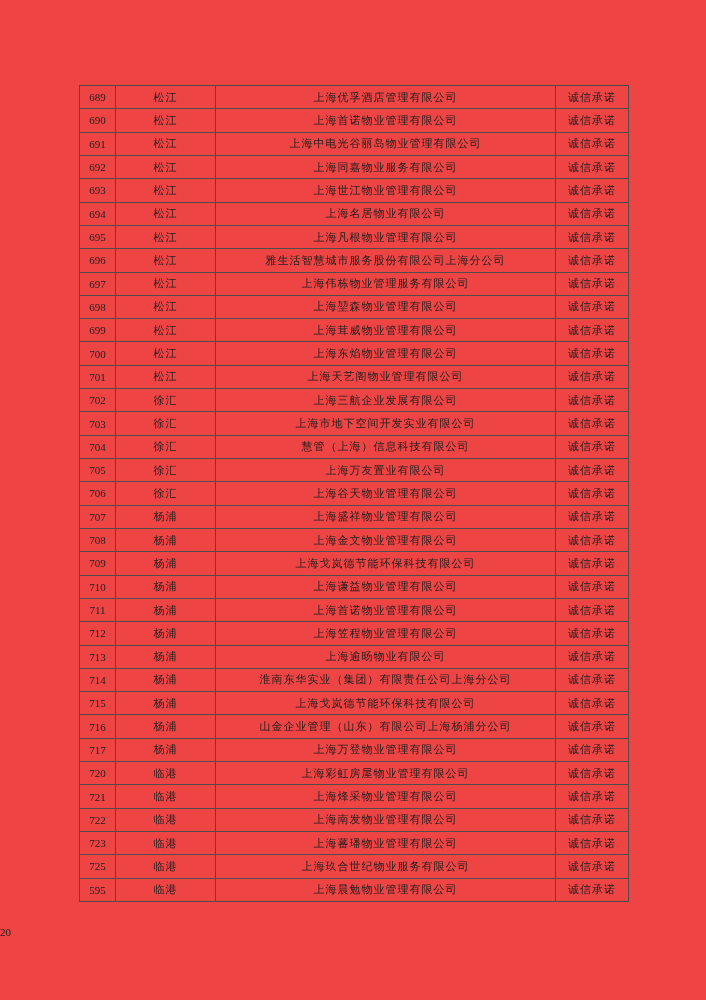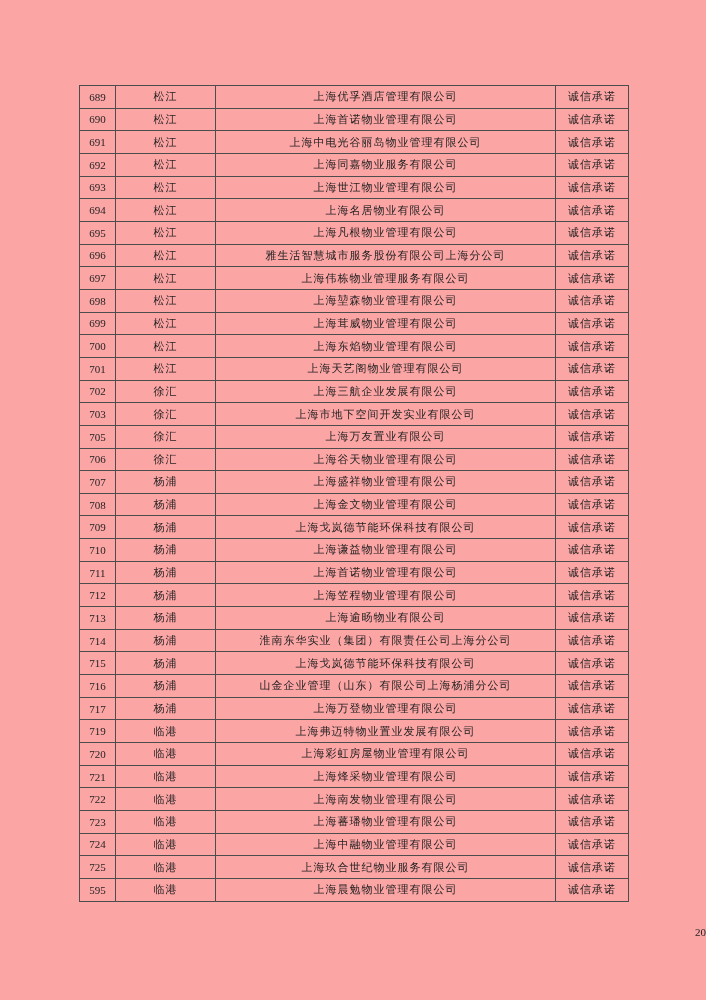--- a/index.html
+++ b/index.html
@@ -5,21 +5,21 @@
   html,body { margin:0; padding:0; }
   body {
     width:706px; height:1000px;
     background:#ffffff;
     font-family:"Liberation Serif","DejaVu Serif",serif;
     position:relative;
   }
   .page {
     position:relative;
     width:706px; height:1000px;
-    background:#fca5a5;
+    background:#ef4444;
     overflow:hidden;
   }
   table.companies {
     position:absolute;
     left:79px; top:85px;
     width:549px; height:817px;
     border-collapse:collapse;
     table-layout:fixed;
   }
   table.companies td {
@@ -32,21 +32,21 @@
     white-space:nowrap;
     overflow:hidden;
     height:20px;
   }
   td.col-no { letter-spacing:0; font-family:"Liberation Serif","DejaVu Serif",serif; }
   td.col-district, td.col-company, td.col-status { letter-spacing:1px; }
   .footer {
     position:absolute;
     left:0; top:926px;
     width:706px;
-    text-align:right;
+    text-align:left;
     font-size:11px;
     color:#1f1f1f;
   }
 </style>
 </head>
 <body>
 
 <div class="page">
 
   <table class="companies">
@@ -141,20 +141,26 @@
           <td class="col-company">上海三航企业发展有限公司</td>
           <td class="col-status">诚信承诺</td>
         </tr>
         <tr>
           <td class="col-no">703</td>
           <td class="col-district">徐汇</td>
           <td class="col-company">上海市地下空间开发实业有限公司</td>
           <td class="col-status">诚信承诺</td>
         </tr>
         <tr>
+          <td class="col-no">704</td>
+          <td class="col-district">徐汇</td>
+          <td class="col-company">慧管（上海）信息科技有限公司</td>
+          <td class="col-status">诚信承诺</td>
+        </tr>
+        <tr>
           <td class="col-no">705</td>
           <td class="col-district">徐汇</td>
           <td class="col-company">上海万友置业有限公司</td>
           <td class="col-status">诚信承诺</td>
         </tr>
         <tr>
           <td class="col-no">706</td>
           <td class="col-district">徐汇</td>
           <td class="col-company">上海谷天物业管理有限公司</td>
           <td class="col-status">诚信承诺</td>
@@ -219,26 +225,20 @@
           <td class="col-company">山金企业管理（山东）有限公司上海杨浦分公司</td>
           <td class="col-status">诚信承诺</td>
         </tr>
         <tr>
           <td class="col-no">717</td>
           <td class="col-district">杨浦</td>
           <td class="col-company">上海万登物业管理有限公司</td>
           <td class="col-status">诚信承诺</td>
         </tr>
         <tr>
-          <td class="col-no">719</td>
-          <td class="col-district">临港</td>
-          <td class="col-company">上海弗迈特物业置业发展有限公司</td>
-          <td class="col-status">诚信承诺</td>
-        </tr>
-        <tr>
           <td class="col-no">720</td>
           <td class="col-district">临港</td>
           <td class="col-company">上海彩虹房屋物业管理有限公司</td>
           <td class="col-status">诚信承诺</td>
         </tr>
         <tr>
           <td class="col-no">721</td>
           <td class="col-district">临港</td>
           <td class="col-company">上海烽采物业管理有限公司</td>
           <td class="col-status">诚信承诺</td>
@@ -246,26 +246,20 @@
         <tr>
           <td class="col-no">722</td>
           <td class="col-district">临港</td>
           <td class="col-company">上海南发物业管理有限公司</td>
           <td class="col-status">诚信承诺</td>
         </tr>
         <tr>
           <td class="col-no">723</td>
           <td class="col-district">临港</td>
           <td class="col-company">上海蕃璠物业管理有限公司</td>
-          <td class="col-status">诚信承诺</td>
-        </tr>
-        <tr>
-          <td class="col-no">724</td>
-          <td class="col-district">临港</td>
-          <td class="col-company">上海中融物业管理有限公司</td>
           <td class="col-status">诚信承诺</td>
         </tr>
         <tr>
           <td class="col-no">725</td>
           <td class="col-district">临港</td>
           <td class="col-company">上海玖合世纪物业服务有限公司</td>
           <td class="col-status">诚信承诺</td>
         </tr>
         <tr>
           <td class="col-no">595</td>

